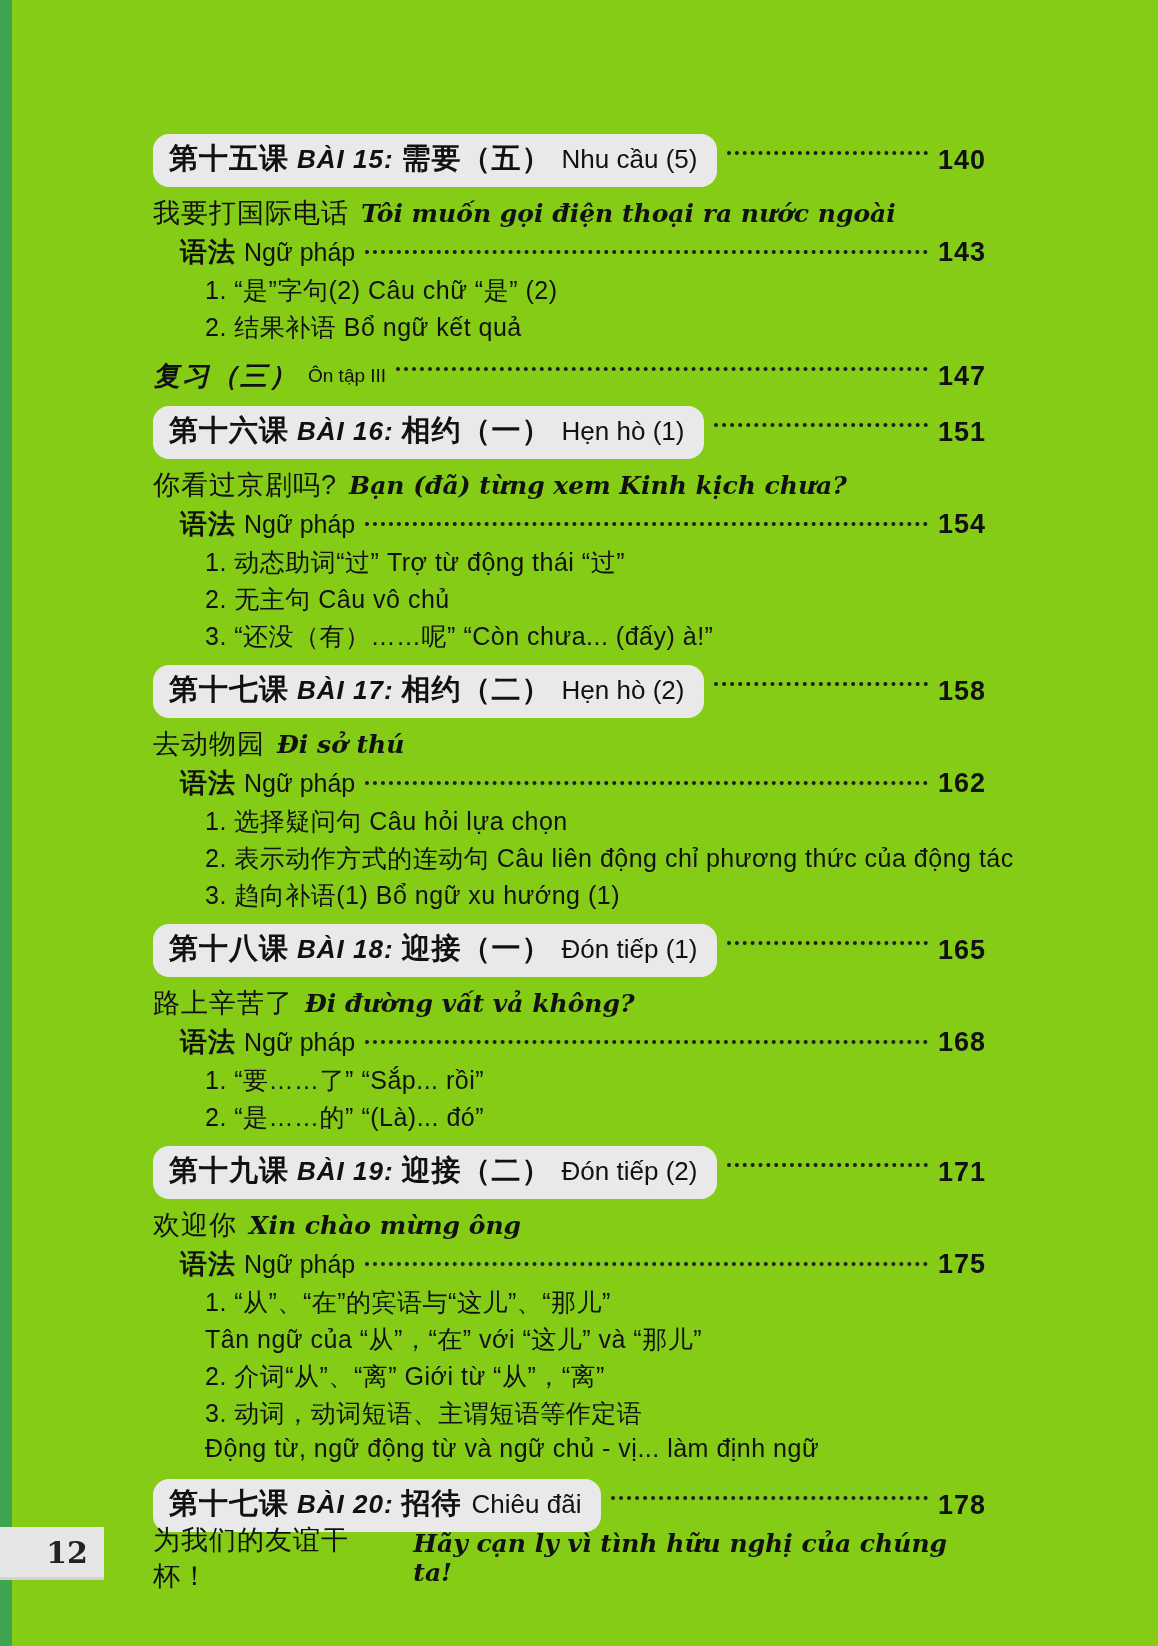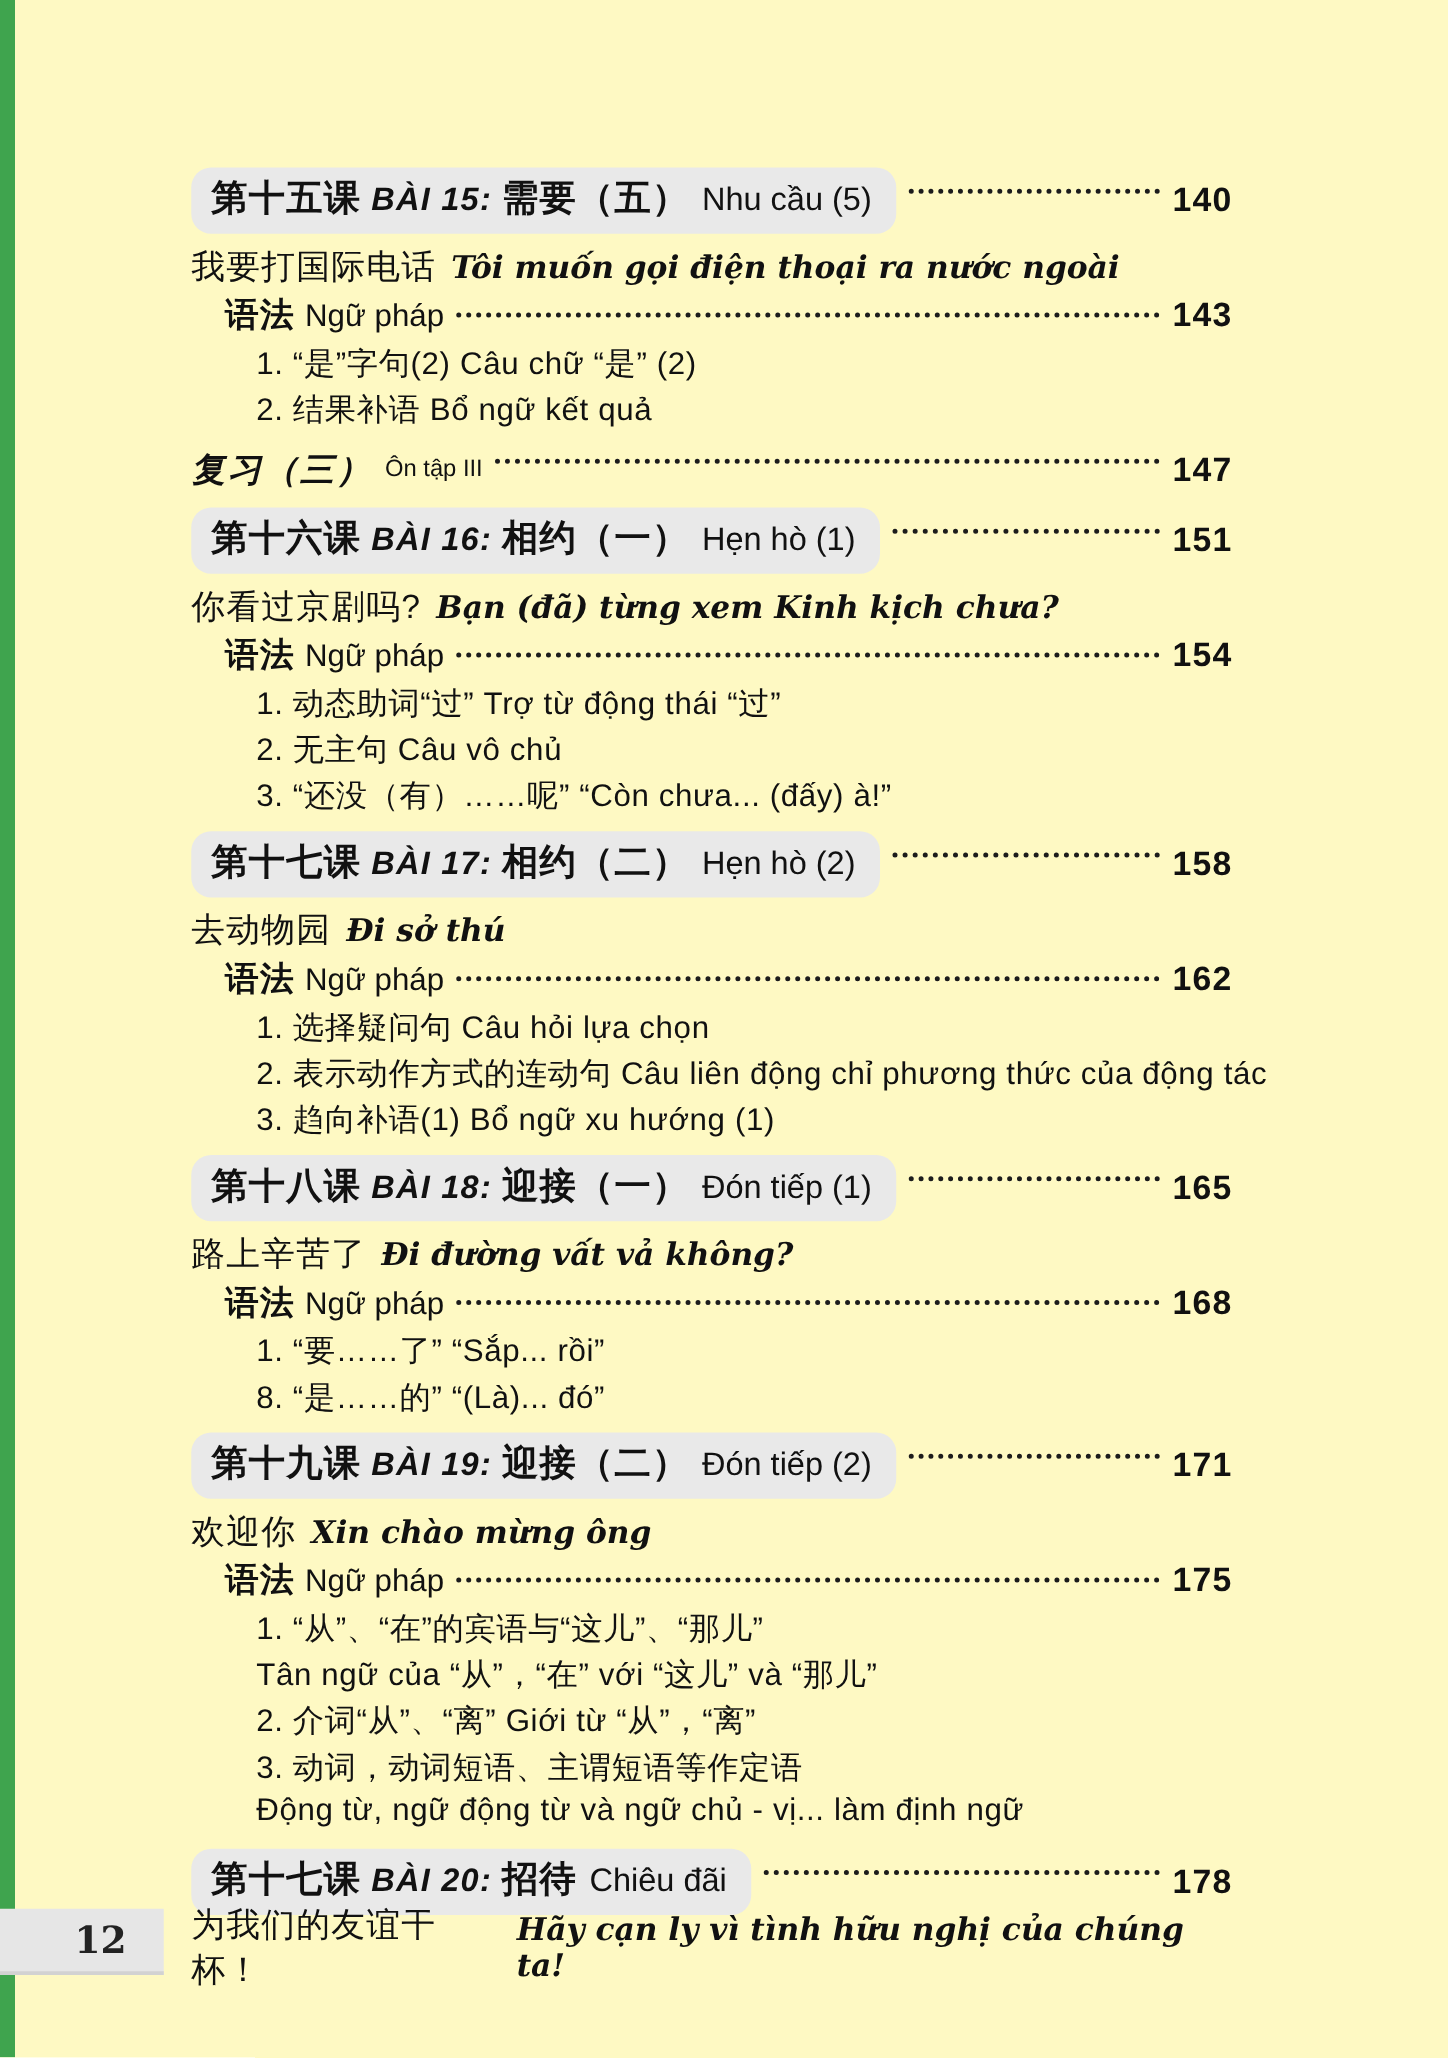--- a/index.html
+++ b/index.html
@@ -1,19 +1,19 @@
 <!DOCTYPE html>
 <html><head>
 <meta charset="utf-8">
 <style>
   html,body{margin:0;padding:0;background:#ffffff;}
   .page{
     position:relative;
     width:1158px;height:1646px;
-    background:#fef9c3;
+    background:#84cc16;
     overflow:hidden;
     font-family:"Liberation Sans", sans-serif;
     color:#111;
   }
   .edge-bar{
     position:absolute;left:0;top:0;width:12px;height:1646px;
     background:#3fa44e;
   }
   .toc{
     position:absolute;left:0;top:0;width:1158px;
@@ -63,21 +63,21 @@
   
   .row.grammar{height:40px;padding-left:27px;align-items:baseline;}
   .grammar .zh-b{font-weight:900;font-size:27px;letter-spacing:1px;}
   .grammar .vi-b{font-weight:normal;font-size:25px;margin-left:8px;}
   
   .row.item,.row.cont{height:37px;padding-left:52px;}
   .item .txt,.cont .txt{font-size:25px;letter-spacing:0.5px;white-space:nowrap;}
   
   .folio{
     position:absolute;left:0;top:1527px;
-    width:131px;height:50px;
+    width:104px;height:50px;
     background:#e6e6e6;
     border-bottom:3px solid #d2d2d2;
     display:flex;align-items:center;justify-content:center;
   }
   .folio .num{
     font-family:"DejaVu Serif", serif;
     font-weight:bold;font-size:30px;color:#222;
     padding-left:30px;
   }
 </style>
@@ -195,21 +195,21 @@
       <div class="row grammar">
         <span class="zh-b">语法</span>
         <span class="vi-b">Ngữ pháp</span>
         <span class="dots"></span>
         <span class="page-num">168</span>
       </div>
       <div class="row item">
         <span class="txt">1. “要……了”  “Sắp... rồi”</span>
       </div>
       <div class="row item">
-        <span class="txt">8. “是……的”  “(Là)... đó”</span>
+        <span class="txt">2. “是……的”  “(Là)... đó”</span>
       </div>
       <div class="row lesson">
         <span class="pill">
           <span class="zh-heavy">第十九课</span>
           <span class="bai">BÀI 19:</span>
           <span class="topic">迎接（二）</span>
           <span class="vi-cond">Đón tiếp (2)</span>
         </span>
         <span class="dots"></span>
         <span class="page-num">171</span>

